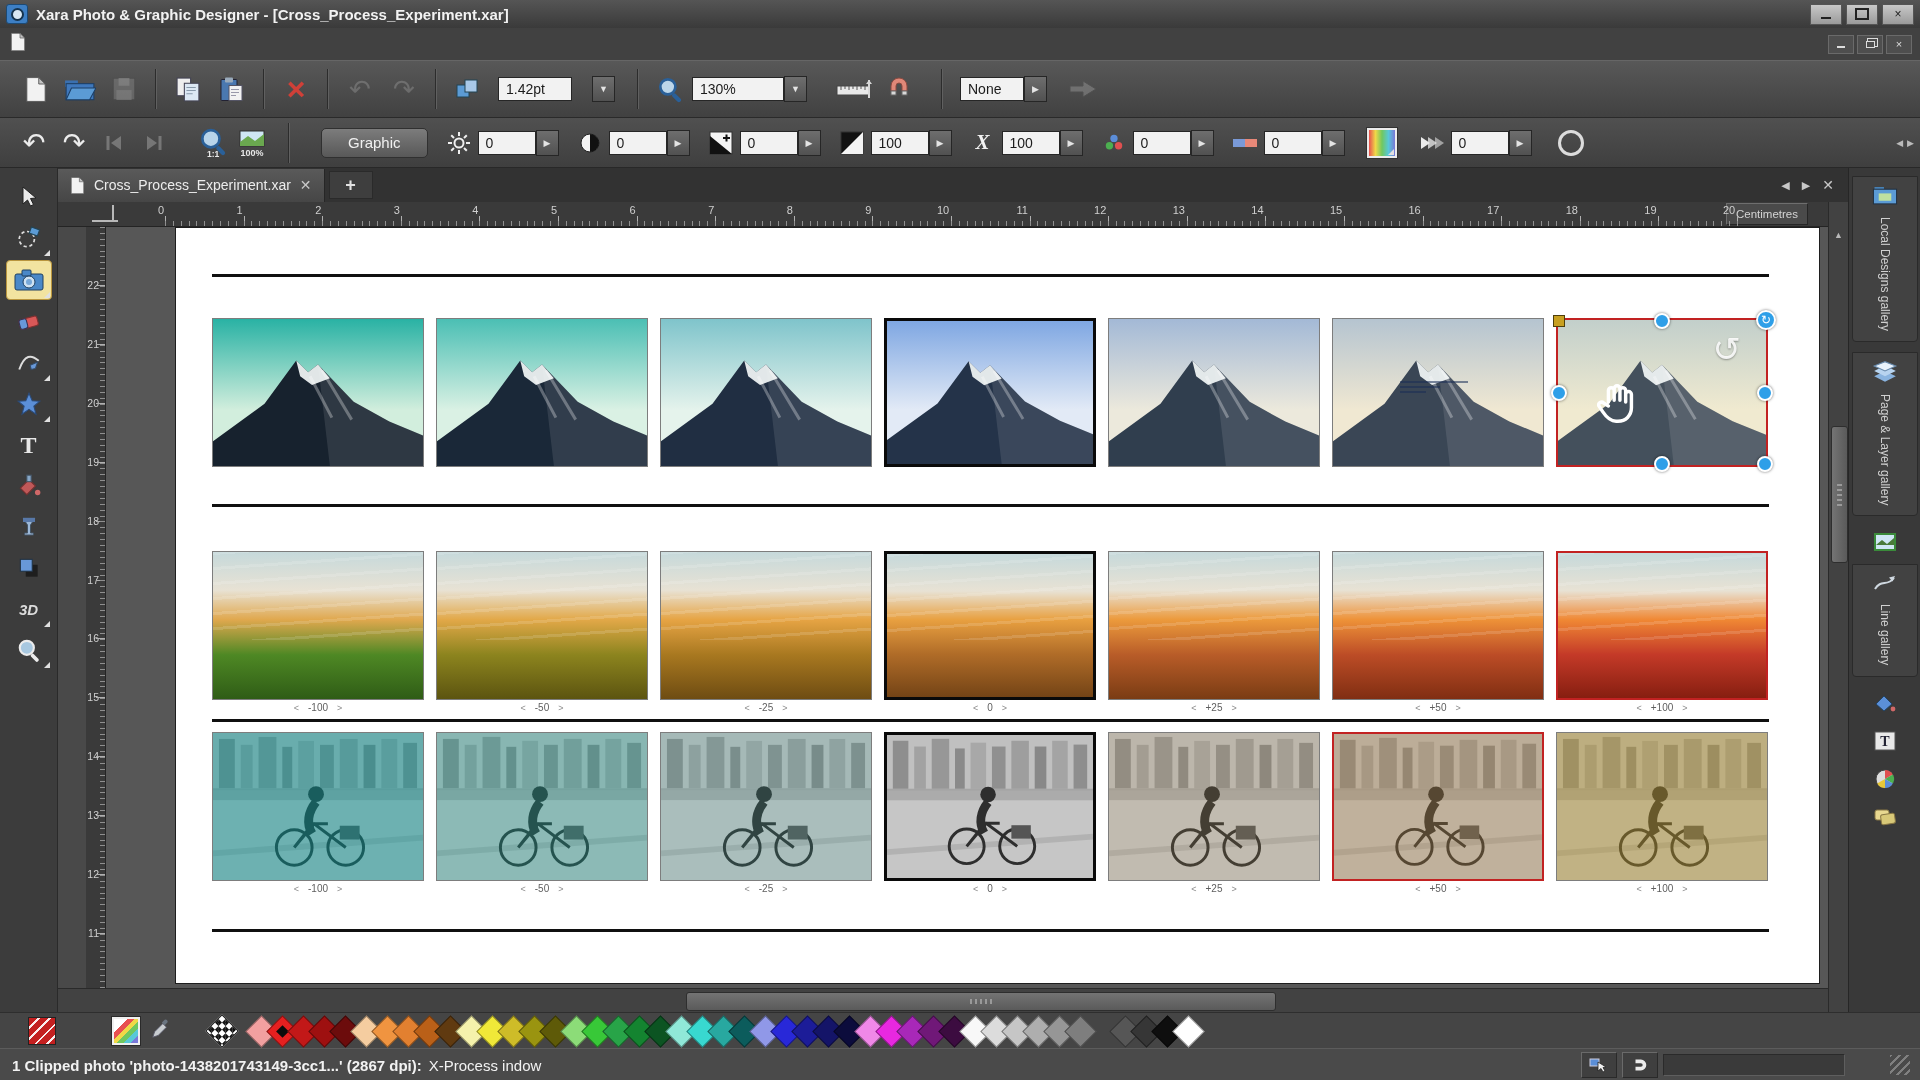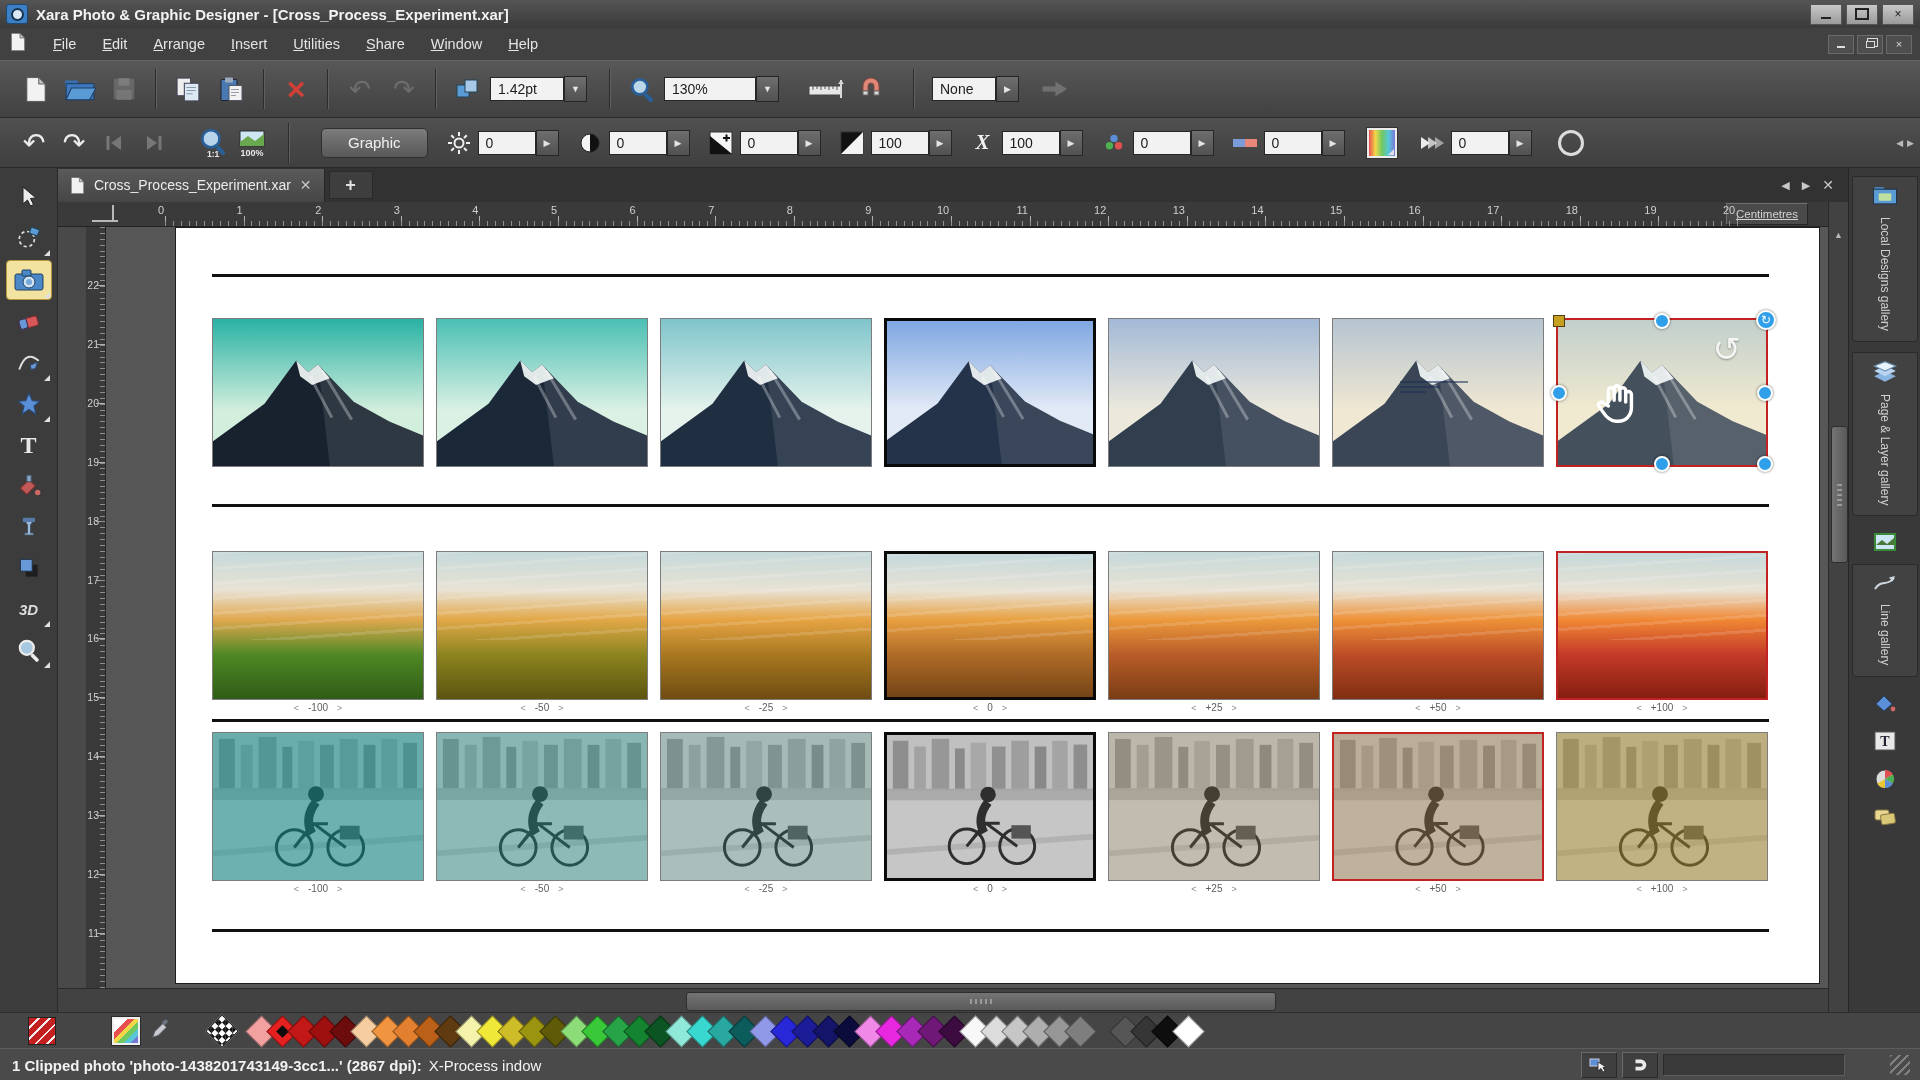--- a/index.html
+++ b/index.html
@@ -75,21 +75,21 @@
   #canvasbg{position:absolute;left:58px;top:202px;width:1770px;height:810px;background:#575757;}
   #gutter{position:absolute;left:58px;top:202px;width:28px;height:810px;background:#494949;}
   #hruler{position:absolute;left:58px;top:202px;width:1770px;height:24px;background:#3a3a3a;border-bottom:1px solid #242424;}
   #hruler::after{content:'';position:absolute;left:107px;width:1580px;bottom:0;height:5px;
     background:repeating-linear-gradient(90deg,#8f8f8f 0 1px,transparent 1px 7.86px);}
   #origin{position:absolute;left:34px;top:5px;width:26px;height:13px;border-bottom:2px solid #b8b8b8;}
   #origin i{position:absolute;right:4px;top:-2px;width:2px;height:15px;background:#b8b8b8;}
   .rnum{position:absolute;top:2px;transform:translateX(-115%);font-size:11px;color:#cfcfcf;}
   .rtick{position:absolute;bottom:0;width:1px;height:10px;background:#b0b0b0;}
   #units{position:absolute;right:20px;top:1px;height:20px;padding:0 9px;display:flex;align-items:center;
-    font-size:11.5px;color:#d4d4d4;background:#4a4a4a;border:1px solid #6e6e6e;border-bottom-color:#262626;border-right-color:#262626;text-decoration:underline;}
+    font-size:11.5px;color:#d4d4d4;background:#4a4a4a;border:1px solid #6e6e6e;border-bottom-color:#262626;border-right-color:#262626;}
   #vruler{position:absolute;left:86px;top:227px;width:19px;height:785px;background:#3a3a3a;border-right:1px solid #242424;}
   #vruler::after{content:'';position:absolute;top:0;bottom:0;right:0;width:5px;
     background:repeating-linear-gradient(180deg,#8f8f8f 0 1px,transparent 1px 5.89px);}
   .vnum{position:absolute;right:6px;transform:translateY(-50%);font-size:10.5px;color:#cfcfcf;}
   .vtick{position:absolute;right:0;width:9px;height:1px;background:#b0b0b0;}
 
   #page{position:absolute;left:175px;top:227px;width:1643px;height:755px;background:#ffffff;border:1px solid #1e1e1e;}
   .rule{position:absolute;left:36px;width:1557px;height:3px;background:#101010;}
   .thumb{position:absolute;width:212px;height:149px;box-sizing:border-box;background:#999;}
   .b-none{border:1px solid rgba(0,0,0,.18);}
@@ -187,21 +187,20 @@
   </div>
 </div>
 
 <div id="menubar">
   <span class="docico">
     <svg width="16" height="20" viewBox="0 0 24 28">
         <path d="M2 1 h13 l7 7 v19 h-20z" fill="#f2f2f2" stroke="#555"></path>
         <path d="M15 1 l7 7 h-7z" fill="#c4c4c4" stroke="#555"></path>
       </svg>
   </span>
-  <div id="menu-items"><span class="mitem"><u>F</u>ile</span><span class="mitem"><u>E</u>dit</span><span class="mitem"><u>A</u>rrange</span><span class="mitem"><u>I</u>nsert</span><span class="mitem"><u>U</u>tilities</span><span class="mitem"><u>S</u>hare</span><span class="mitem"><u>W</u>indow</span><span class="mitem"><u>H</u>elp</span></div>
   <div class="miniwin">
     <span class="mbtn">
         <i class="mg-min"></i>
       </span>
     <span class="mbtn">
         <i class="mg-rst"></i>
       </span>
     <span class="mbtn">×</span>
   </div>
 </div>
@@ -252,21 +251,21 @@
   <span class="tbico dis">
       <span class="uic">↷</span>
     </span>
   <span class="vsep"></span>
   <span class="tbico">
     <svg width="26" height="26" viewBox="0 0 26 26">
         <rect x="2" y="9" width="12" height="12" fill="#5b9bd5" stroke="#245"></rect>
         <rect x="10" y="4" width="12" height="12" fill="#a8c8e8" stroke="#245"></rect>
       </svg>
     </span>
-  <div class="combo" style="margin-left:0;">
+  <div class="combo" style="margin-left:8px;gap:20px;">
     <span class="valbox" style="width:74px;">1.42pt</span>
     <span class="dropbtn">
         <span>▼</span>
       </span>
   </div>
   <span class="vsep" style="margin-left:22px;"></span>
   <span class="tbico">
     <svg width="28" height="28" viewBox="0 0 26 26">
         <circle cx="11" cy="11" r="7" fill="#bcd6ea" stroke="#2a6099" stroke-width="2.5"></circle>
         <rect x="15" y="17" width="10" height="4" rx="2" transform="rotate(45 17 19)" fill="#2a6099"></rect>

